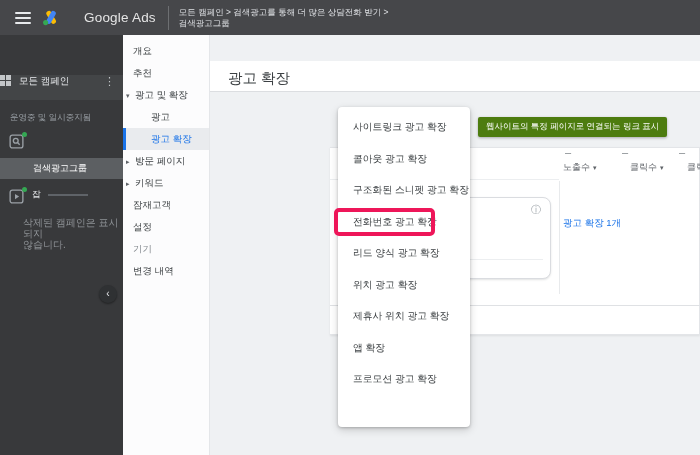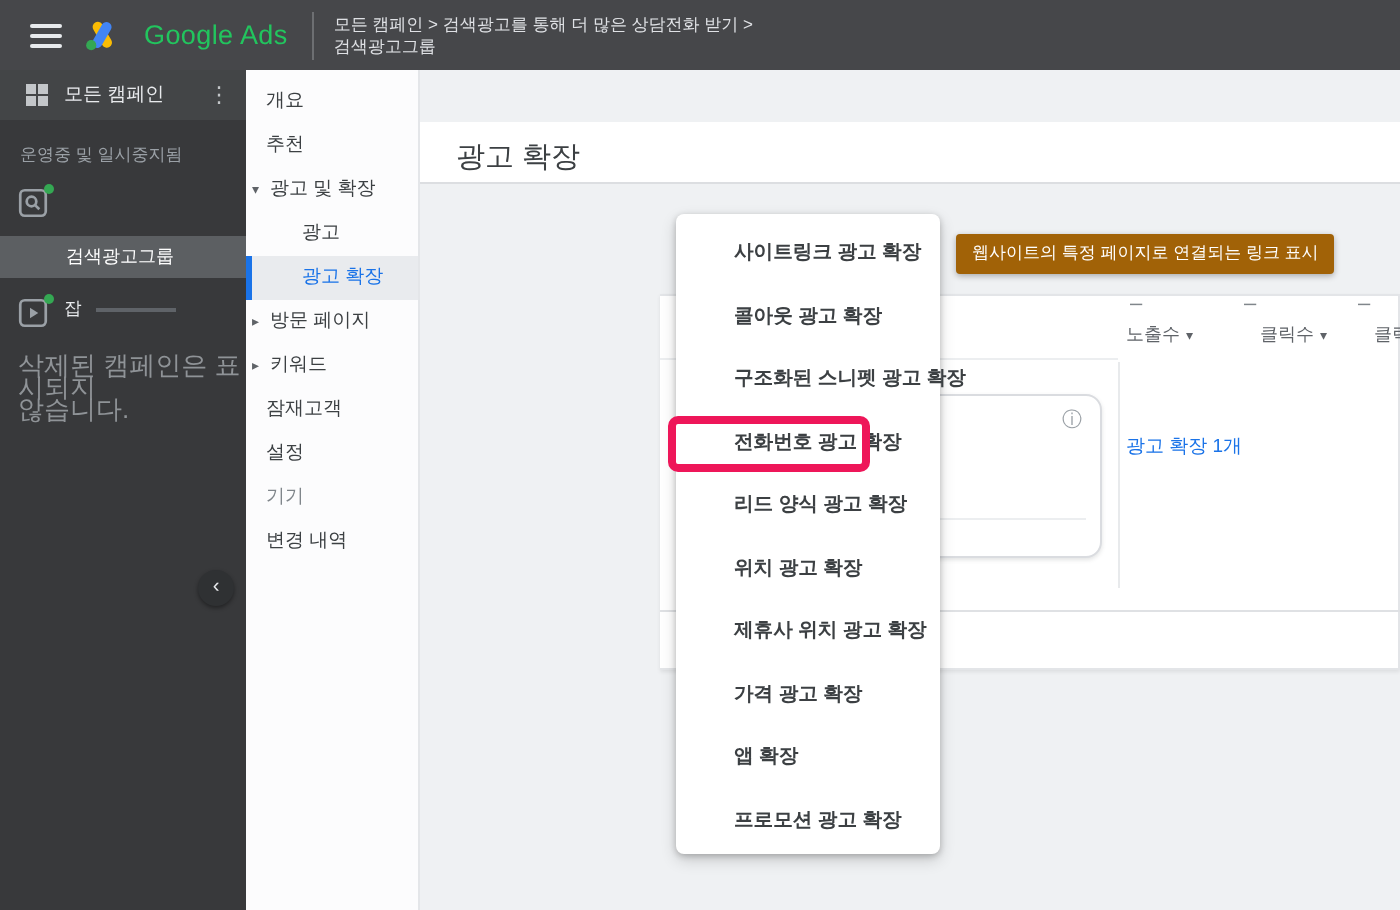--- a/index.html
+++ b/index.html
@@ -6,39 +6,39 @@
   html,body { width:700px; height:455px; }
   body { font-family:"Liberation Sans","DejaVu Sans",sans-serif; }
   #app { position:relative; width:700px; height:455px; background:#eff1f3; overflow:hidden; }
   .abs { position:absolute; }
 
   
   .topbar { left:0; top:0; width:700px; height:35px; background:#46474a; display:flex; align-items:center; z-index:30; }
   .burger { width:16px; height:12px; margin-left:15px; display:flex; flex-direction:column; justify-content:space-between; cursor:pointer; }
   .burger span { display:block; height:2px; background:#e8eaed; border-radius:1px; }
   .logo-wrap { display:flex; align-items:center; margin-left:11px; }
-  .logo-text { color:#22c55e; font-size:13.5px; margin-left:12px; letter-spacing:.2px;text-align:center; }
+  .logo-text { color:#e5e5e5; font-size:13.5px; margin-left:24px; letter-spacing:.2px;text-align:center; }
   .tb-divider { width:1px; height:24px; background:#6d6f72; margin-left:12px; }
   .crumbs { margin-left:10px; color:#dfe1e5; font-size:8.5px; line-height:11px; }
 
   
   .sidenav { left:0; top:35px; width:123px; height:420px; background:#38393b; z-index:20; }
-  .sidenav-head { display:flex; align-items:center; height:25px; background:#434547; color:#e8eaed; font-size:9.5px; padding:0 8px 0 13px; }
+  .sidenav-head { display:flex; height:25px; background:#434547; color:#e8eaed; font-size:9.5px; padding:0 8px 0 0;margin-top:40px; }
   .gridicon { width:11px; height:11px; display:grid; grid-template-columns:5px 5px; grid-gap:1px; margin-right:8px; }
   .gridicon i { background:#c3c6c9; width:5px; height:5px; }
   .kebab { margin-left:auto; color:#c3c6c9; font-size:11px; cursor:pointer; }
   .sec-label { color:#9aa0a6; font-size:8.5px; padding:12px 0 0 10px; }
   .camp { display:flex; padding:10px 6px 0 9px; cursor:pointer; }
   .camp-icon { position:relative; width:16px; height:16px; flex:none; }
   .camp-icon svg { display:block; }
   .gdot { position:absolute; right:-2px; top:-2px; width:5px; height:5px; border-radius:50%; background:#34a853; }
   .camp-name { color:#e8eaed; font-size:8.8px; line-height:11px; margin-left:7px; }
   .adgroup-row { margin-top:8px; height:21px; line-height:21px; background:#5c5f62; color:#ffffff; font-size:9px; padding-left:33px; cursor:pointer; }
   .shimmer { display:inline-block; width:40px; height:2px; background:#5f6368; margin-left:7px; vertical-align:middle; }
-  .note { color:#8f9397; font-size:13px; line-height:11px; padding:12px 0 0 9px; }
+  .note { color:#8f9397; font-size:10px; line-height:11px; padding:12px 0 0 9px;margin-left:14px; }
 
   
   .subnav { left:123px; top:35px; width:87px; height:420px; background:#fcfcfd; border-right:1px solid #e4e6e9; z-index:20; }
   .nav-item { position:relative; height:22px; line-height:22px; font-size:9.5px; color:#3c4043; padding-left:10px; cursor:pointer; white-space:nowrap; }
   .nav-item .arrow { display:inline-block; width:9px; font-size:7px; color:#5f6368; margin-left:-7px; }
   .nav-sub { padding-left:28px; }
   .nav-selected { background:#e9ebee; color:#1a73e8; }
   .nav-selected::before { content:""; position:absolute; left:0; top:0; width:3px; height:100%; background:#1a73e8; }
   .nav-dim { color:#80868b; }
   .collapse-handle { left:99px; top:285px; width:18px; height:18px; border-radius:50%; background:#2f3133; color:#e8eaed; font-size:10px; text-align:center; line-height:17px; z-index:25; cursor:pointer; box-shadow:0 1px 2px rgba(0,0,0,.4); }
@@ -63,25 +63,25 @@
   .hline2 { position:absolute; left:0; top:157px; width:370px; height:1px; background:#dfe1e4; }
   .ext-card { position:absolute; left:70px; top:49px; width:151px; height:82px; background:#fff; border:1px solid #dadce0; border-radius:8px; box-shadow:0 1px 2px rgba(60,64,67,.15); }
   .ext-card .info { position:absolute; right:9px; top:5px; color:#9aa0a6; font-size:10px; cursor:pointer; }
   .ext-card .card-div { position:absolute; left:7px; right:7px; bottom:18px; height:1px; background:#eceef0; }
   .pill { position:absolute; left:234px; top:44px; height:21px; border:1px solid #d7dade; border-radius:11px; background:#fff; display:flex; align-items:center; padding:0 10px; cursor:pointer; }
   .pill svg { margin-right:6px; flex:none; }
   .pill-text { font-size:9.5px; color:#3c4043; }
   .ext-link { position:absolute; left:233px; top:69px; font-size:9.5px; color:#1a73e8; cursor:pointer; }
 
   
-  .tooltip { left:478px; top:117px; background:#a16207; color:#ffffff; font-size:8.5px; padding:4px 8px; border-radius:2px; box-shadow:0 1px 3px rgba(0,0,0,.3); z-index:15; white-space:nowrap; }
+  .tooltip { left:478px; top:117px; background:#4d7c0f; color:#ffffff; font-size:8.5px; padding:4px 8px; border-radius:2px; box-shadow:0 1px 3px rgba(0,0,0,.3); z-index:15; white-space:nowrap; }
 
   
   .dropdown { left:338px; top:107px; width:132px; height:320px; background:#ffffff; border-radius:4px; box-shadow:0 1px 3px rgba(0,0,0,.22), 0 3px 8px rgba(0,0,0,.16); z-index:40; padding-top:4px; }
-  .dd-item { height:31.5px; line-height:31.5px; padding-left:29px; font-size:9.8px; color:#3c4043; cursor:pointer; white-space:nowrap;font-weight:bold; }
+  .dd-item { height:31.5px; line-height:31.5px; padding-left:15px; font-size:9.8px; color:#3c4043; cursor:pointer; white-space:nowrap; }
   .red-box { left:334px; top:208px; width:101px; height:28px; border:4px solid #ee1659; border-radius:5px; z-index:50; pointer-events:none; }
 </style>
 </head>
 <body>
 
 <div id="app">
 
   <div class="abs topbar">
     <div class="burger">
         <span></span>
@@ -185,20 +185,19 @@
   <div class="abs tooltip">웹사이트의 특정 페이지로 연결되는 링크 표시</div>
 
   <div class="abs dropdown">
     <div class="dd-item">사이트링크 광고 확장</div>
     <div class="dd-item">콜아웃 광고 확장</div>
     <div class="dd-item">구조화된 스니펫 광고 확장</div>
     <div class="dd-item">전화번호 광고 확장</div>
     <div class="dd-item">리드 양식 광고 확장</div>
     <div class="dd-item">위치 광고 확장</div>
     <div class="dd-item">제휴사 위치 광고 확장</div>
-    <div class="dd-item">가격 광고 확장</div>
     <div class="dd-item">앱 확장</div>
     <div class="dd-item">프로모션 광고 확장</div>
   </div>
 
   <div class="abs red-box"></div>
 
 </div>
 
 </body></html>

